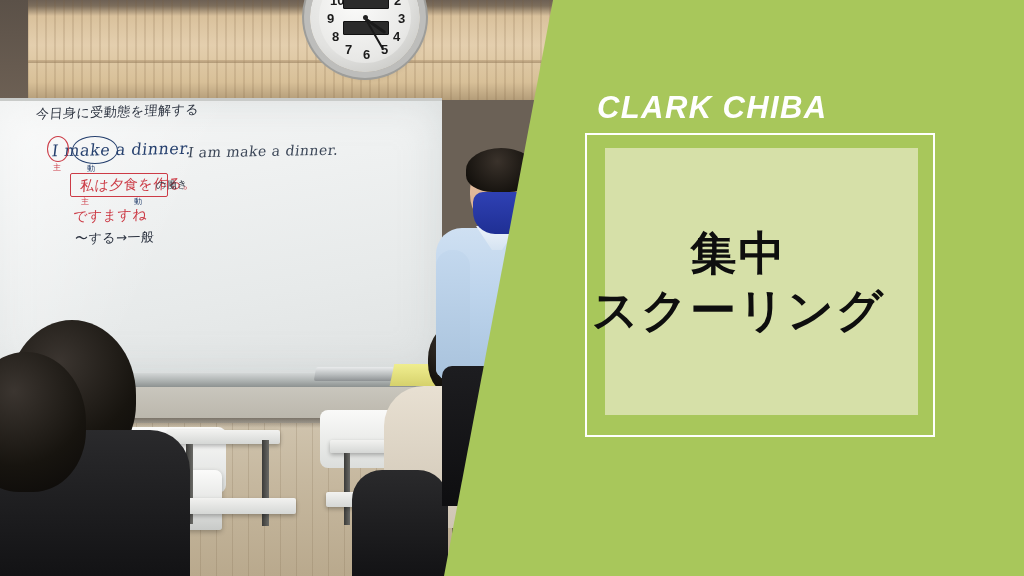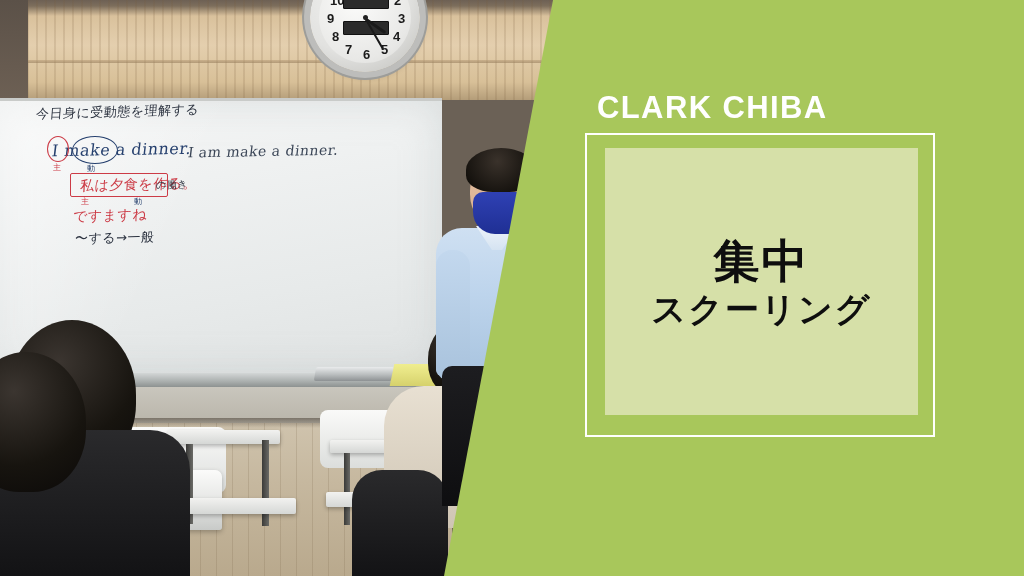--- a/index.html
+++ b/index.html
@@ -157,36 +157,37 @@
 
   
   #green{
     position:absolute;inset:0;
     clip-path:polygon(553px 0, 1024px 0, 1024px 576px, 444px 576px);
   }
   .green-title{
     position:absolute;left:597px;top:90px;
     color:#ffffff;font-size:31px;font-weight:700;letter-spacing:1.4px;
     font-family:"Liberation Sans",sans-serif;
+    font-style:italic;
   }
   .frame{
     position:absolute;left:585px;top:133px;width:350px;height:304px;
     border:2.5px solid #ffffff;box-sizing:border-box;
   }
   .inner-panel{
     position:absolute;left:605px;top:148px;width:313px;height:267px;
   }
   .main-text{
-    position:absolute;left:605px;top:148px;width:313px;height:267px;
+    position:absolute;left:582px;top:148px;width:313px;height:267px;
     display:flex;flex-direction:column;align-items:center;justify-content:center;
     color:#0e0e0e;font-weight:700;line-height:1.22;letter-spacing:2px;
     font-family:"DejaVu Sans","Liberation Sans",sans-serif;
   }
   .main-l1{font-size:46px;}
-  .main-l2{font-size:34px;}
+  .main-l2{font-size:46px;}
   .caption{
     position:absolute;left:714px;top:448px;
     color:#ffffff;font-size:28px;font-weight:700;letter-spacing:1px;
     font-family:"DejaVu Sans","Liberation Sans",sans-serif;
   }
 </style>
 </head>
 <body>
 
 <div id="stage">

